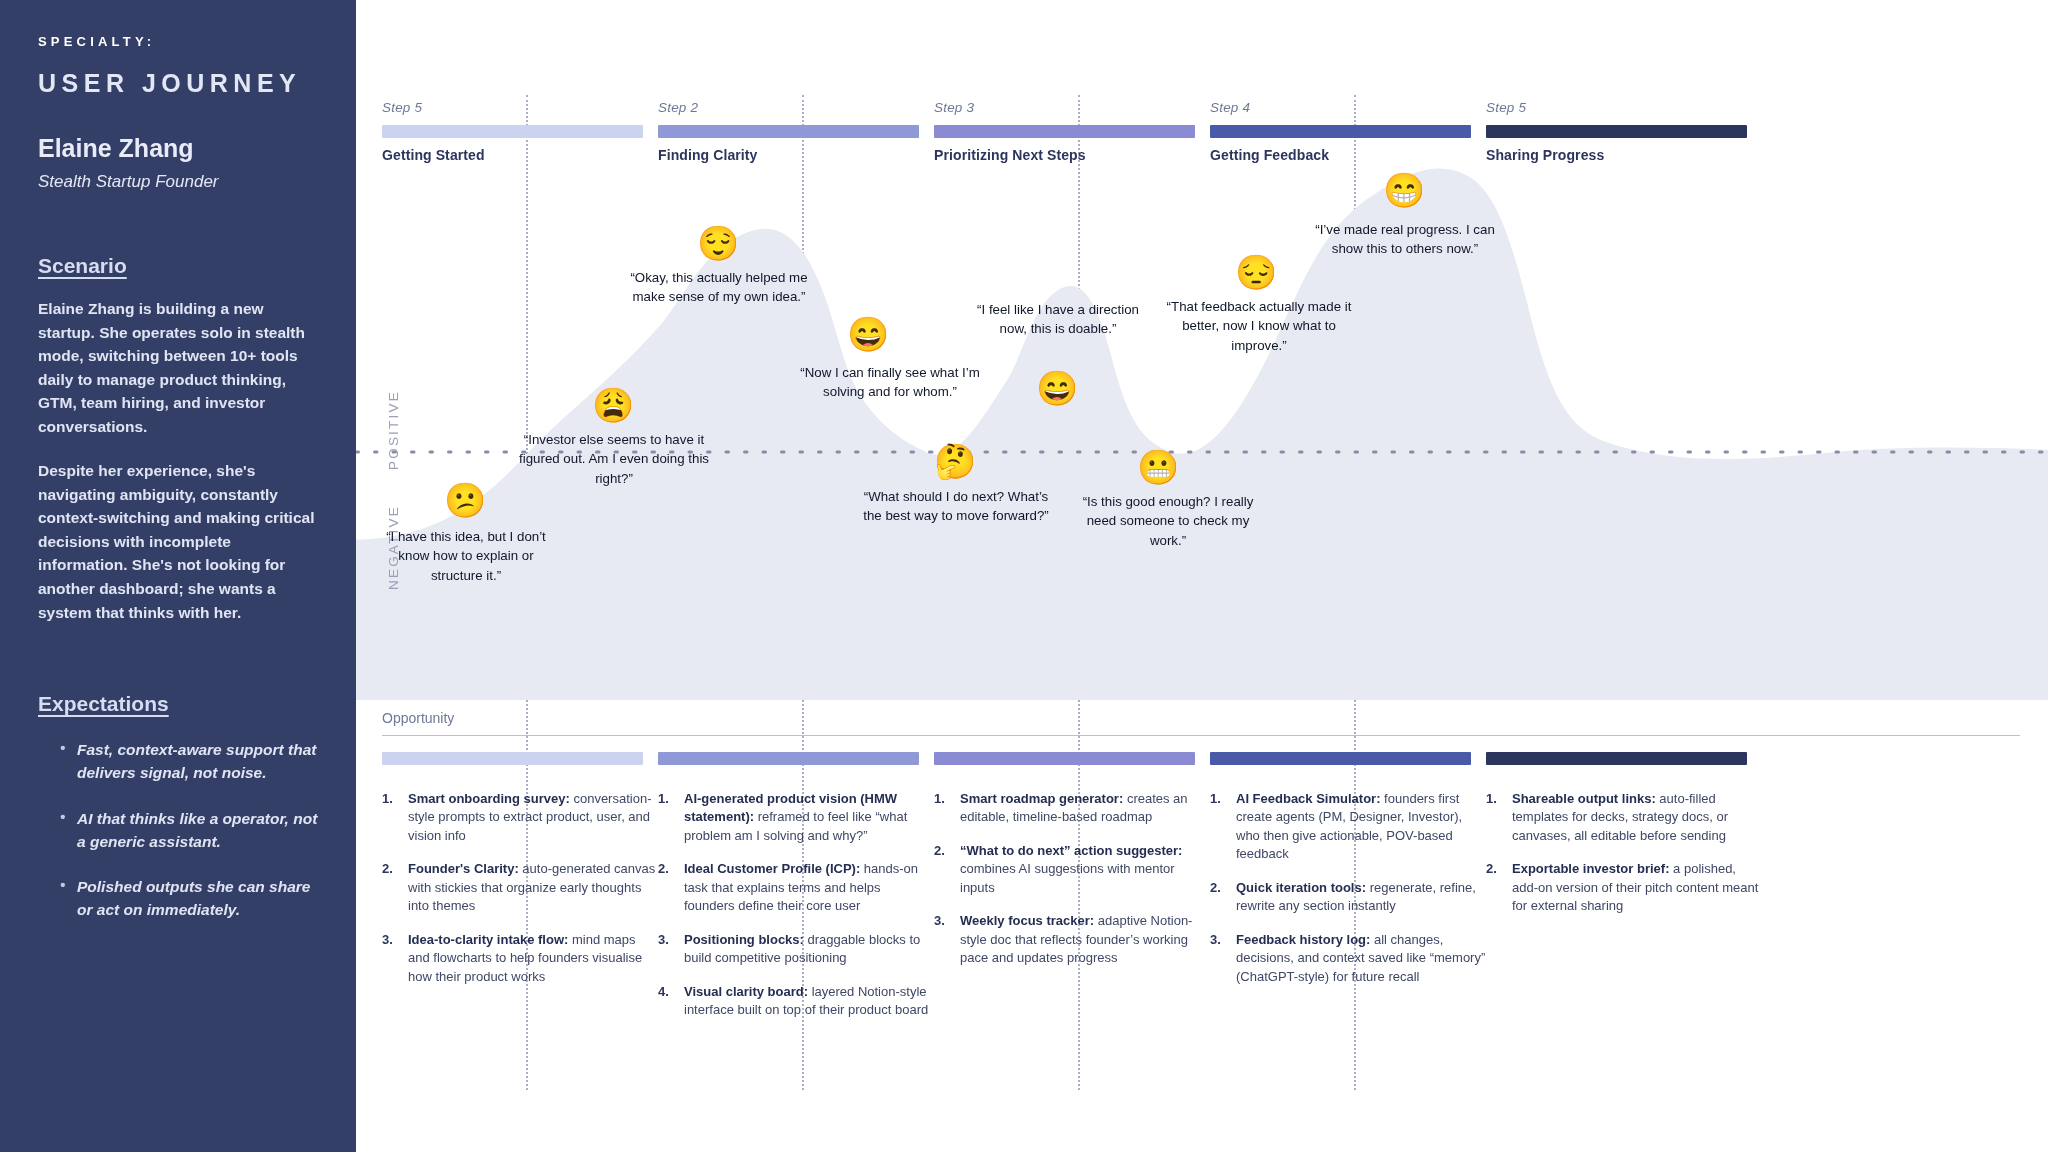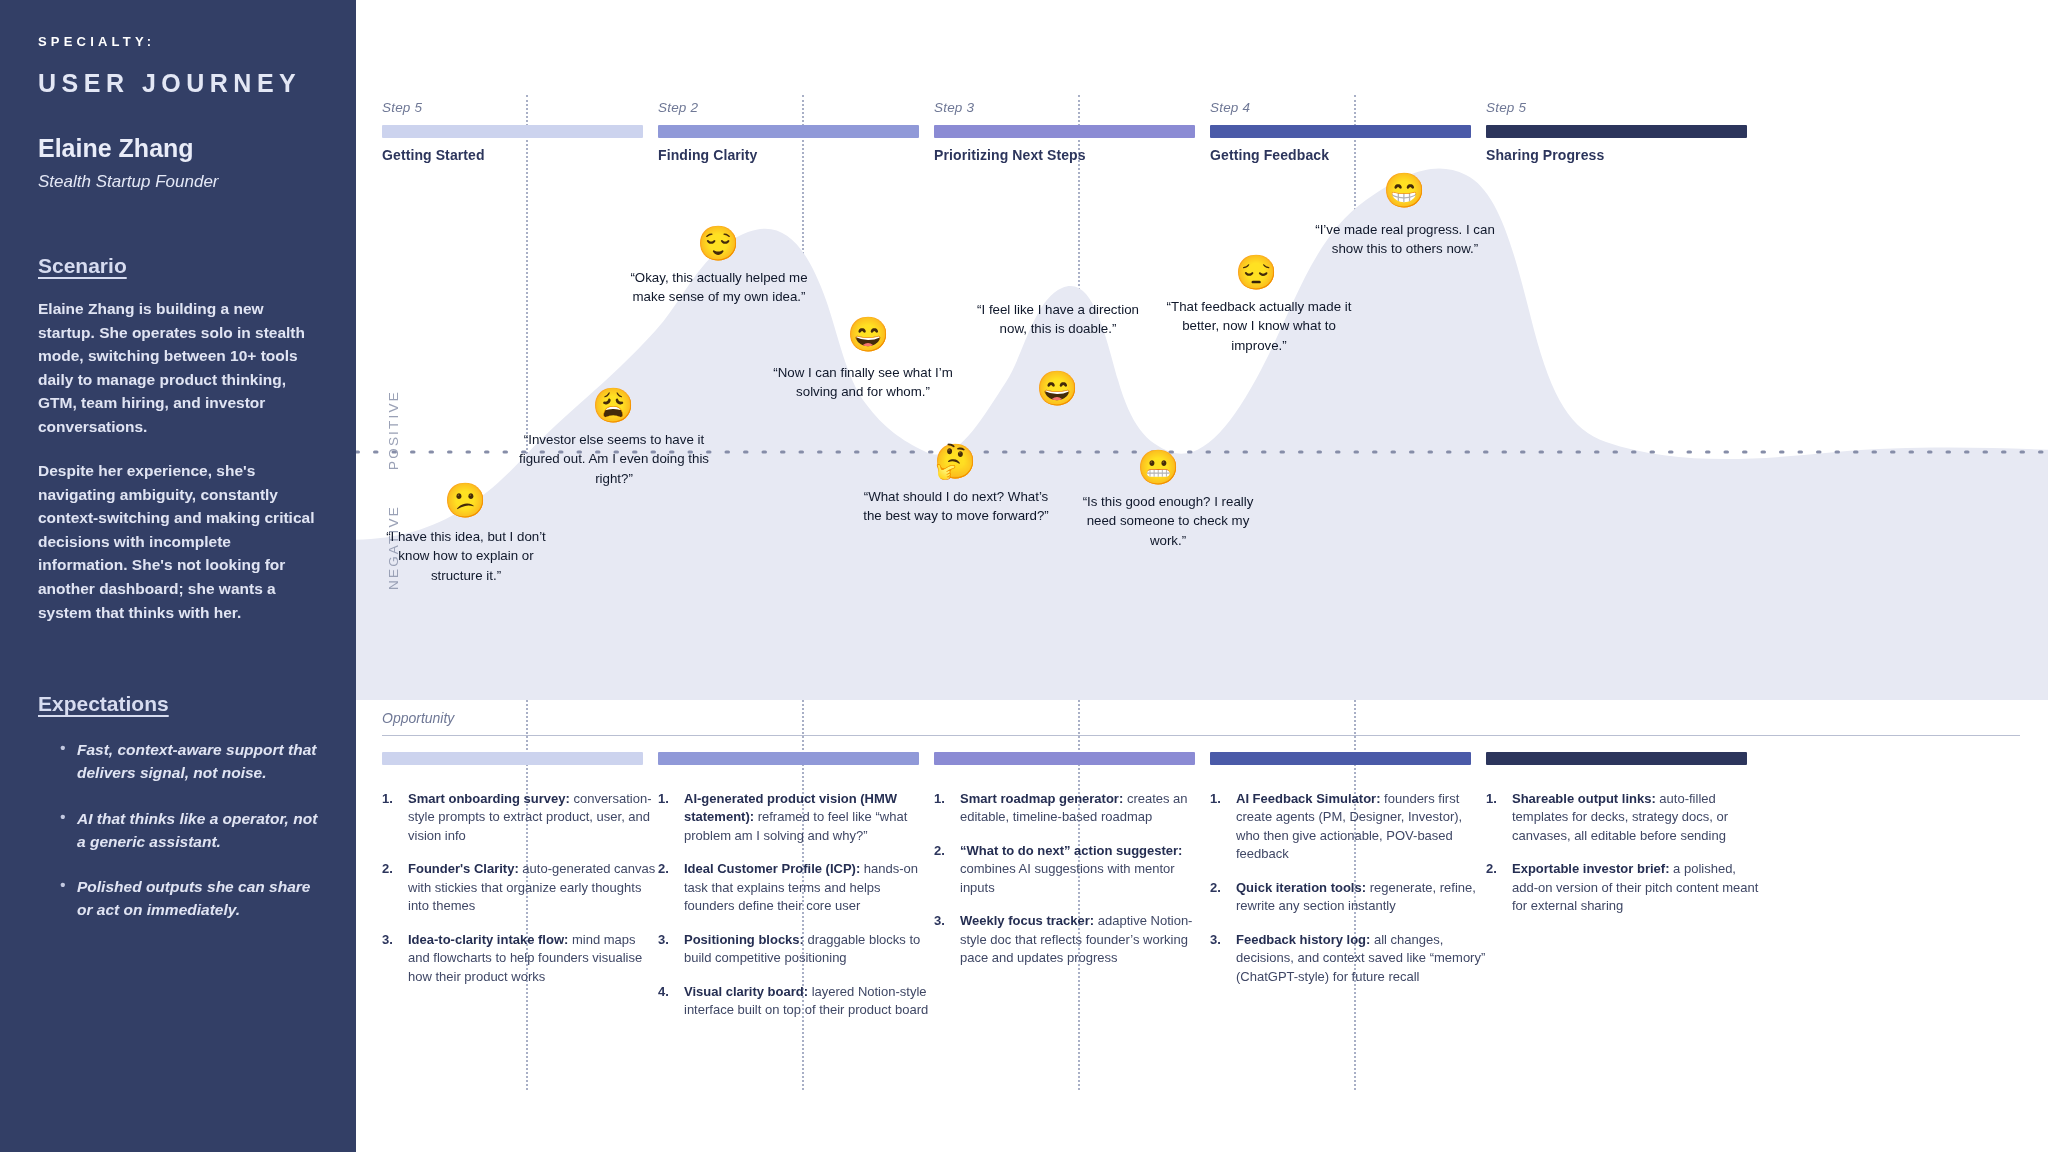--- a/index.html
+++ b/index.html
@@ -99,21 +99,21 @@
   }
   .quote {
     position: absolute; transform: translateX(-50%);
     font-size: 13.3px; line-height: 1.45; color: #0f172a;
     text-align: center; width: 190px;
   }
 
   
   .opp-title {
     position: absolute; left: 26px; top: 710px;
-    font-size: 14px; font-style: italic; color: #6f7896;
+    font-size: 14px; color: #6f7896;
   }
   .opp-rule {
     position: absolute; left: 26px; top: 735px; width: 1638px;
     height: 1px; background: #b9bfd2;
   }
   .opp-col { position: absolute; top: 752px; width: 276px; }
   .opp-bar { height: 13px; width: 261px; border-radius: 1px; }
   .opp-list { margin-top: 25px; list-style: none; counter-reset: oc; }
   .opp-item {
     position: relative; padding-left: 26px; margin-bottom: 15px;
@@ -211,21 +211,21 @@
     <div class="emoji" style="left:110px; top:500px">😕</div>
     <div class="quote" style="left:110px; top:527px">“I have this idea, but I don’t know how to explain or structure it.”</div>
 
     <div class="emoji" style="left:258px; top:405px">😩</div>
     <div class="quote" style="left:258px; top:430px">“Investor else seems to have it figured out. Am I even doing this right?”</div>
 
     <div class="emoji" style="left:363px; top:243px">😌</div>
     <div class="quote" style="left:363px; top:268px">“Okay, this actually helped me make sense of my own idea.”</div>
 
     <div class="emoji" style="left:513px; top:334px">😄</div>
-    <div class="quote" style="left:507px; top:363px">“Now I can finally see what I’m solving and for whom.”</div>
+    <div class="quote" style="left:534px; top:363px">“Now I can finally see what I’m solving and for whom.”</div>
 
     <div class="emoji" style="left:600px; top:461px">🤔</div>
     <div class="quote" style="left:600px; top:487px">“What should I do next? What’s the best way to move forward?”</div>
 
     <div class="emoji" style="left:702px; top:388px">😄</div>
     <div class="quote" style="left:702px; top:300px">“I feel like I have a direction now, this is doable.”</div>
 
     <div class="emoji" style="left:803px; top:467px">😬</div>
     <div class="quote" style="left:812px; top:492px">“Is this good enough? I really need someone to check my work.”</div>
 

